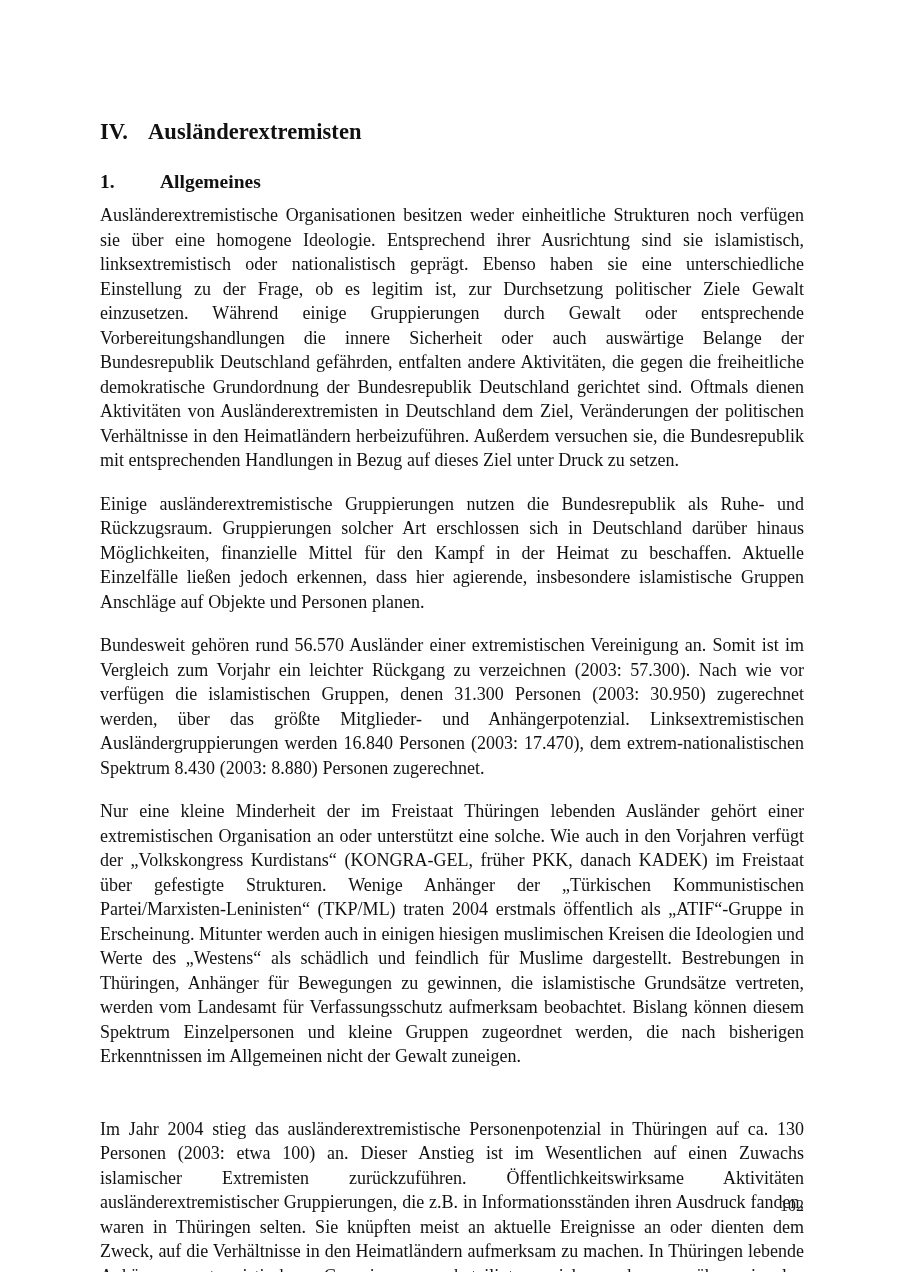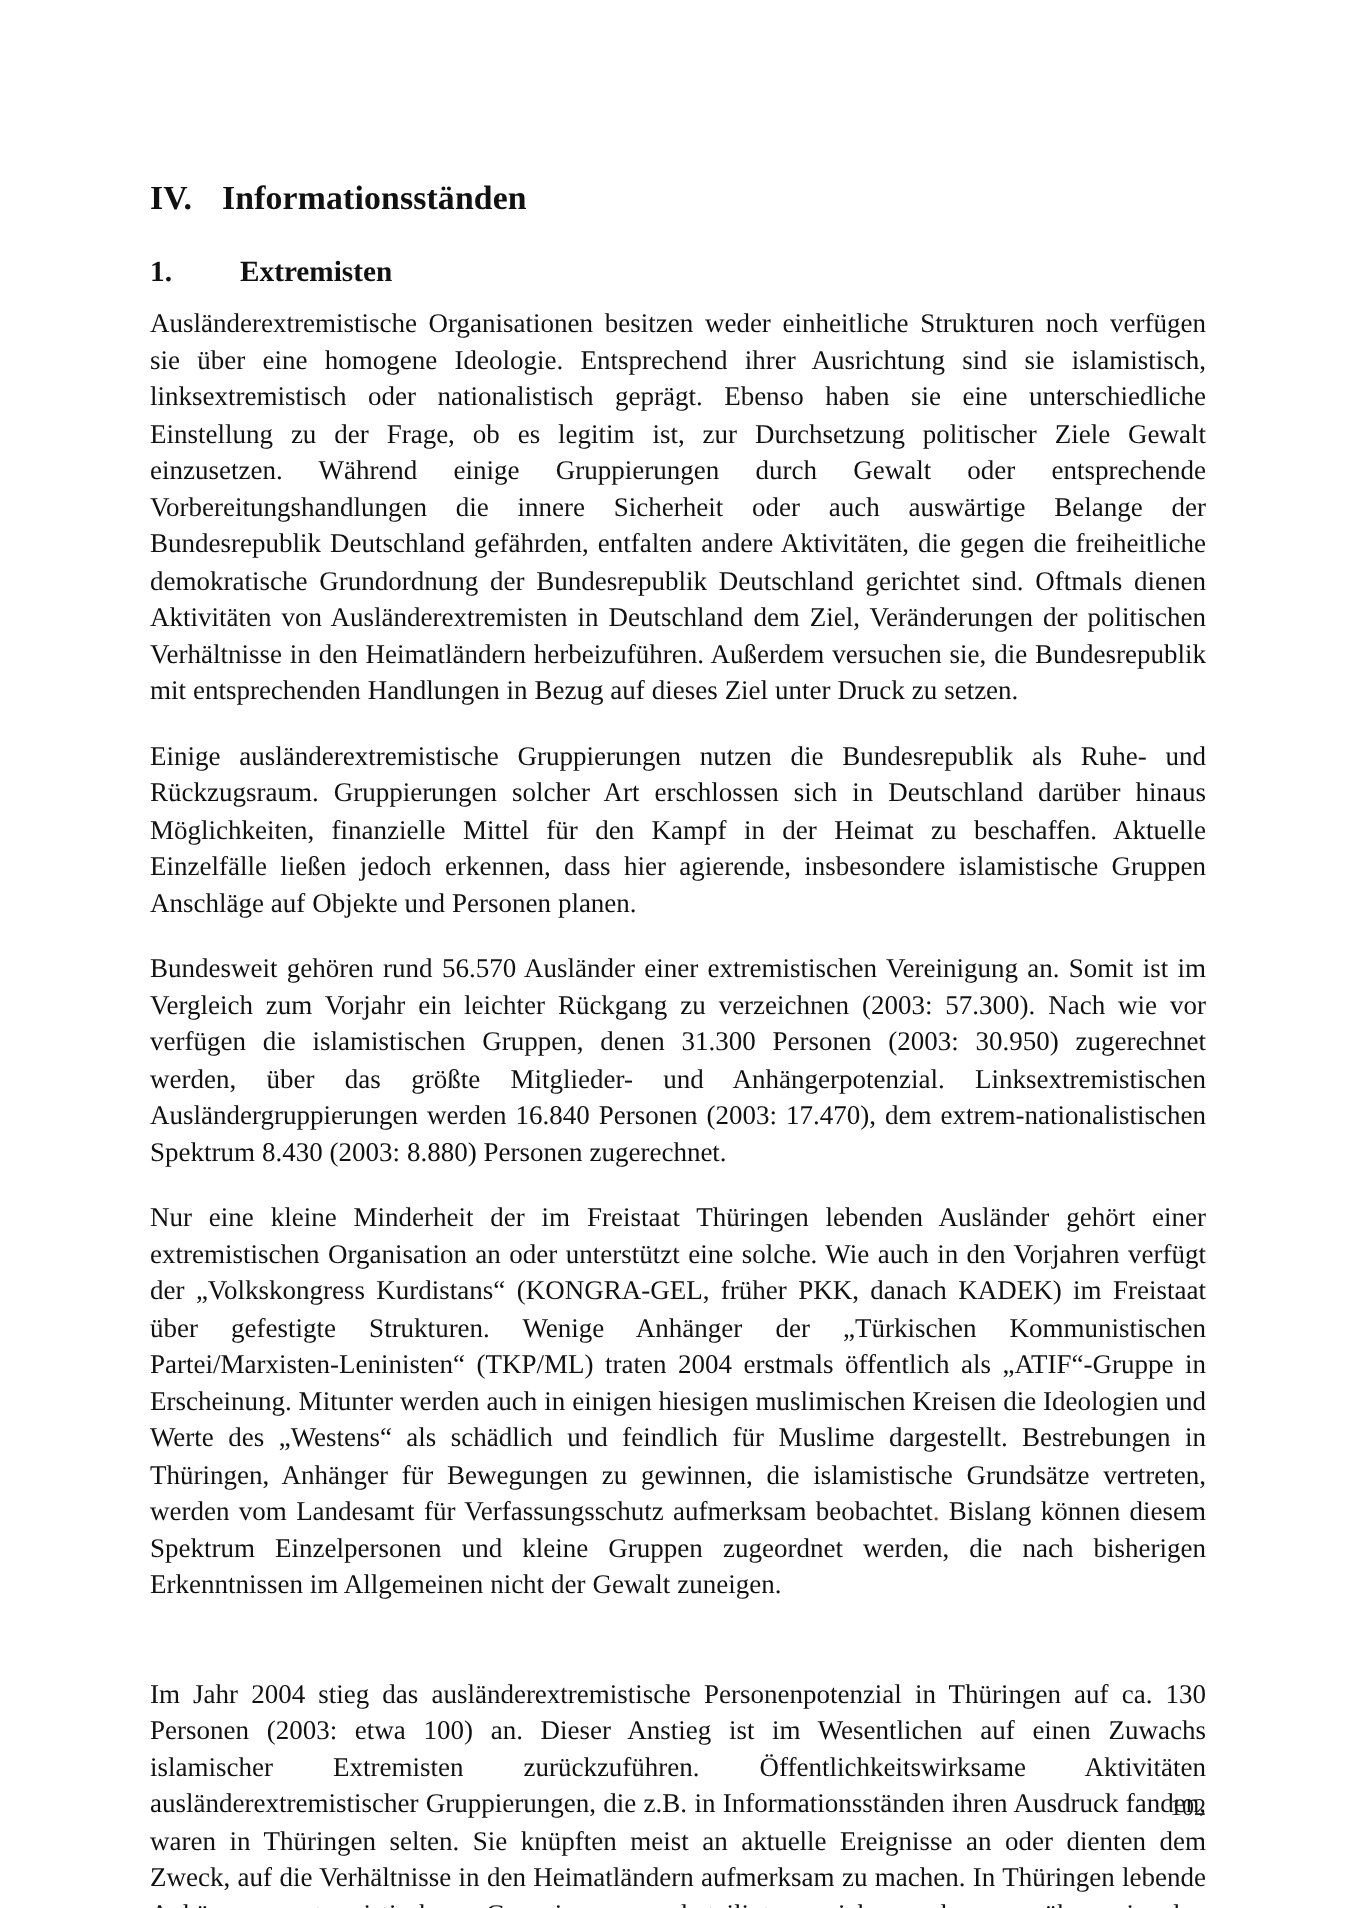--- a/index.html
+++ b/index.html
@@ -102,25 +102,25 @@
     color: #1a1a1a;
   }
 </style>
 </head>
 <body>
 
 <div class="page">
   <div class="content">
 
     <h1 class="chapter-heading">
-      <span class="num">IV.</span><span>Informationsständen</span>
+      <span class="num">IV.</span><span>Ausländerextremisten</span>
     </h1>
 
     <h2 class="section-heading">
-      <span class="num">1.</span><span>Extremisten</span>
+      <span class="num">1.</span><span>Allgemeines</span>
     </h2>
 
     <div class="body-block">
       <p class="para">Ausländerextremistische Organisationen besitzen weder einheitliche Strukturen noch verfügen sie über eine homogene Ideologie. Entsprechend ihrer Ausrichtung sind sie islamistisch, linksextremistisch oder nationalistisch geprägt. Ebenso haben sie eine unterschiedliche Einstellung zu der Frage, ob es legitim ist, zur Durchsetzung politischer Ziele Gewalt einzusetzen. Während einige Gruppierungen durch Gewalt oder entsprechende Vorbereitungshandlungen die innere Sicherheit oder auch auswärtige Belange der Bundesrepublik Deutschland gefährden, entfalten andere Aktivitäten, die gegen die freiheitliche demokratische Grundordnung der Bundesrepublik Deutschland gerichtet sind. Oftmals dienen Aktivitäten von Ausländerextremisten in Deutschland dem Ziel, Veränderungen der politischen Verhältnisse in den Heimatländern herbeizuführen. Außerdem versuchen sie, die Bundesrepublik mit entsprechenden Handlungen in Bezug auf dieses Ziel unter Druck zu setzen.</p>
       <p class="para">Einige ausländerextremistische Gruppierungen nutzen die Bundesrepublik als Ruhe- und Rückzugsraum. Gruppierungen solcher Art erschlossen sich in Deutschland darüber hinaus Möglichkeiten, finanzielle Mittel für den Kampf in der Heimat zu beschaffen. Aktuelle Einzelfälle ließen jedoch erkennen, dass hier agierende, insbesondere islamistische Gruppen Anschläge auf Objekte und Personen planen.</p>
       <p class="para">Bundesweit gehören rund 56.570 Ausländer einer extremistischen Vereinigung an. Somit ist im Vergleich zum Vorjahr ein leichter Rückgang zu verzeichnen (2003: 57.300). Nach wie vor verfügen die islamistischen Gruppen, denen 31.300 Personen (2003: 30.950) zugerechnet werden, über das größte Mitglieder- und Anhängerpotenzial. Linksextremistischen Ausländergruppierungen werden 16.840 Personen (2003: 17.470), dem extrem-nationalistischen Spektrum 8.430 (2003: 8.880) Personen zugerechnet.</p>
       <p class="para"><span>Nur eine kleine Minderheit der im Freistaat Thüringen lebenden Ausländer gehört einer extremistischen Organisation an oder unterstützt eine solche. Wie auch in den Vorjahren verfügt der „Volkskongress Kurdistans“ (KONGRA-GEL, früher PKK, danach KADEK) im Freistaat über gefestigte Strukturen. Wenige Anhänger der „Türkischen Kommunistischen Partei/Marxisten-Leninisten“ (TKP/ML) traten 2004 erstmals öffentlich als „ATIF“-Gruppe in Erscheinung. Mitunter werden auch in einigen hiesigen muslimischen Kreisen die Ideologien und Werte des „Westens“ als schädlich und feindlich für Muslime dargestellt. Bestrebungen in Thüringen, Anhänger für Bewegungen zu gewinnen, die islamistische Grundsätze vertreten, werden vom Landesamt für Verfassungsschutz aufmerksam beobachtet</span><span class="ink-dot">.</span><span> Bislang können diesem Spektrum Einzelpersonen und kleine Gruppen zugeordnet werden, die nach bisherigen Erkenntnissen im Allgemeinen nicht der Gewalt zuneigen.</span></p>
       <p class="para">Im Jahr 2004 stieg das ausländerextremistische Personenpotenzial in Thüringen auf ca. 130 Personen (2003: etwa 100) an. Dieser Anstieg ist im Wesentlichen auf einen Zuwachs islamischer Extremisten zurückzuführen. Öffentlichkeitswirksame Aktivitäten ausländerextremistischer Gruppierungen, die z.B. in Informationsständen ihren Ausdruck fanden, waren in Thüringen selten. Sie knüpften meist an aktuelle Ereignisse an oder dienten dem Zweck, auf die Verhältnisse in den Heimatländern aufmerksam zu machen. In Thüringen lebende Anhänger extremistischer Gruppierungen beteiligten sich auch an überregionalen Veranstaltungen.</p>
     </div>
 

